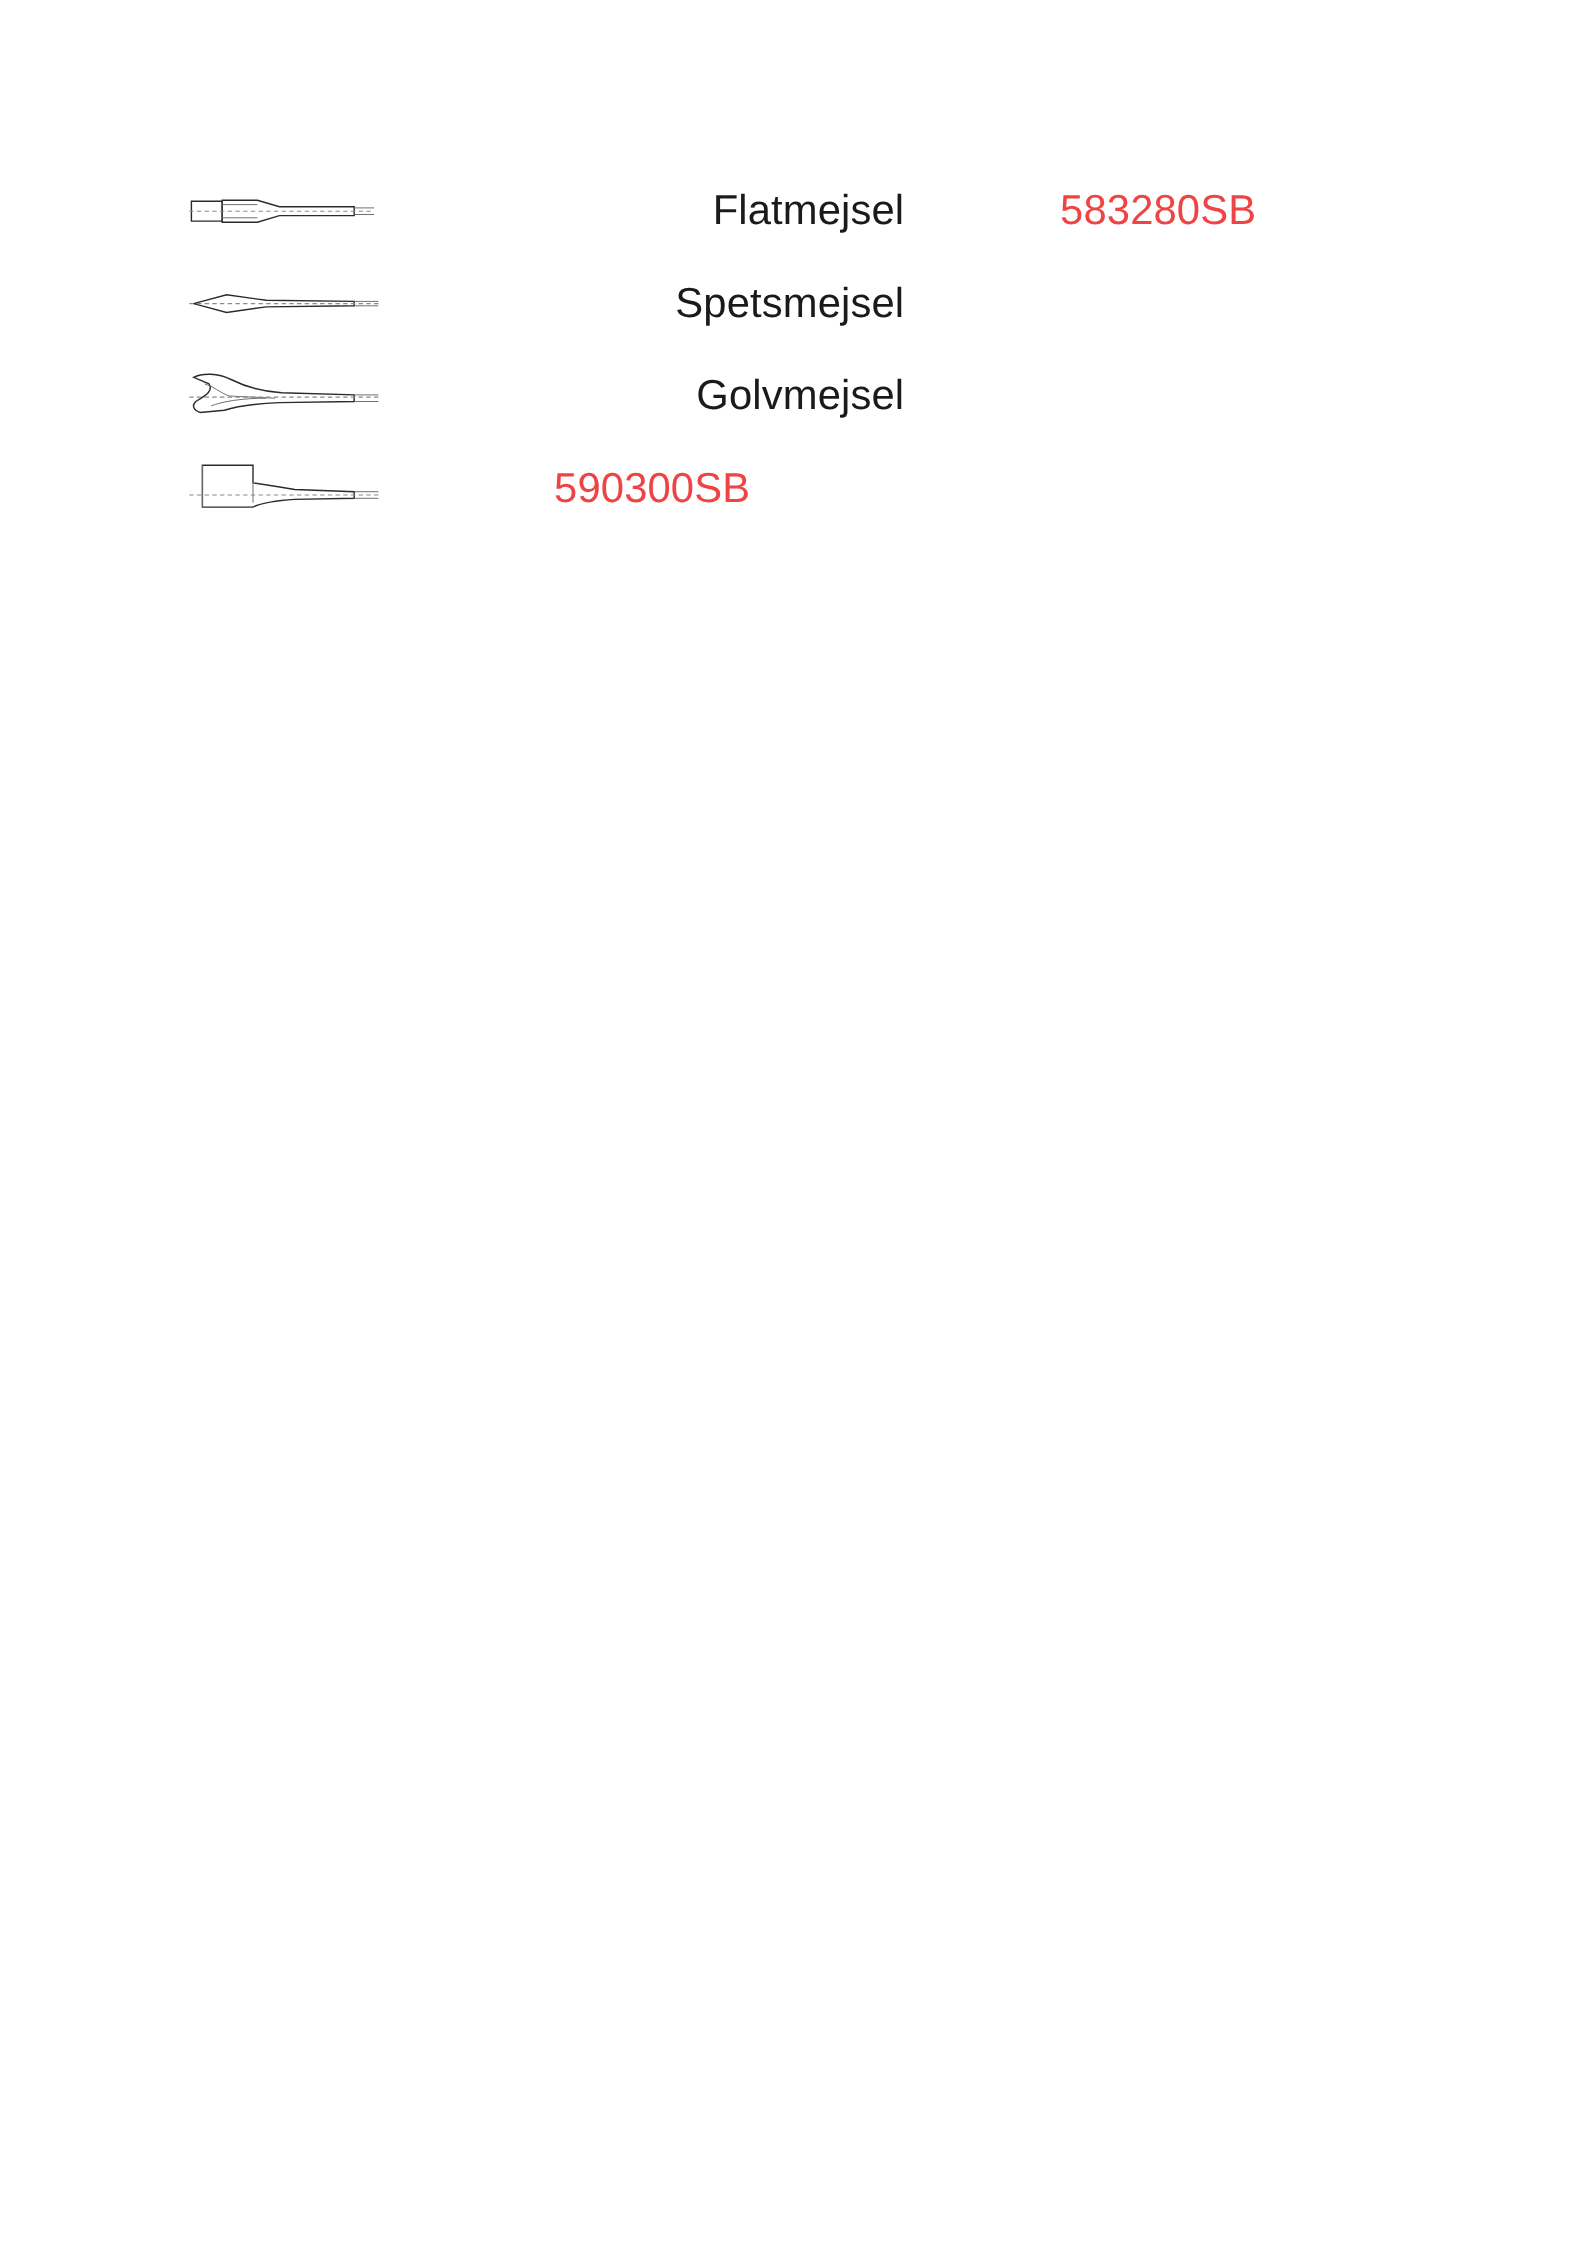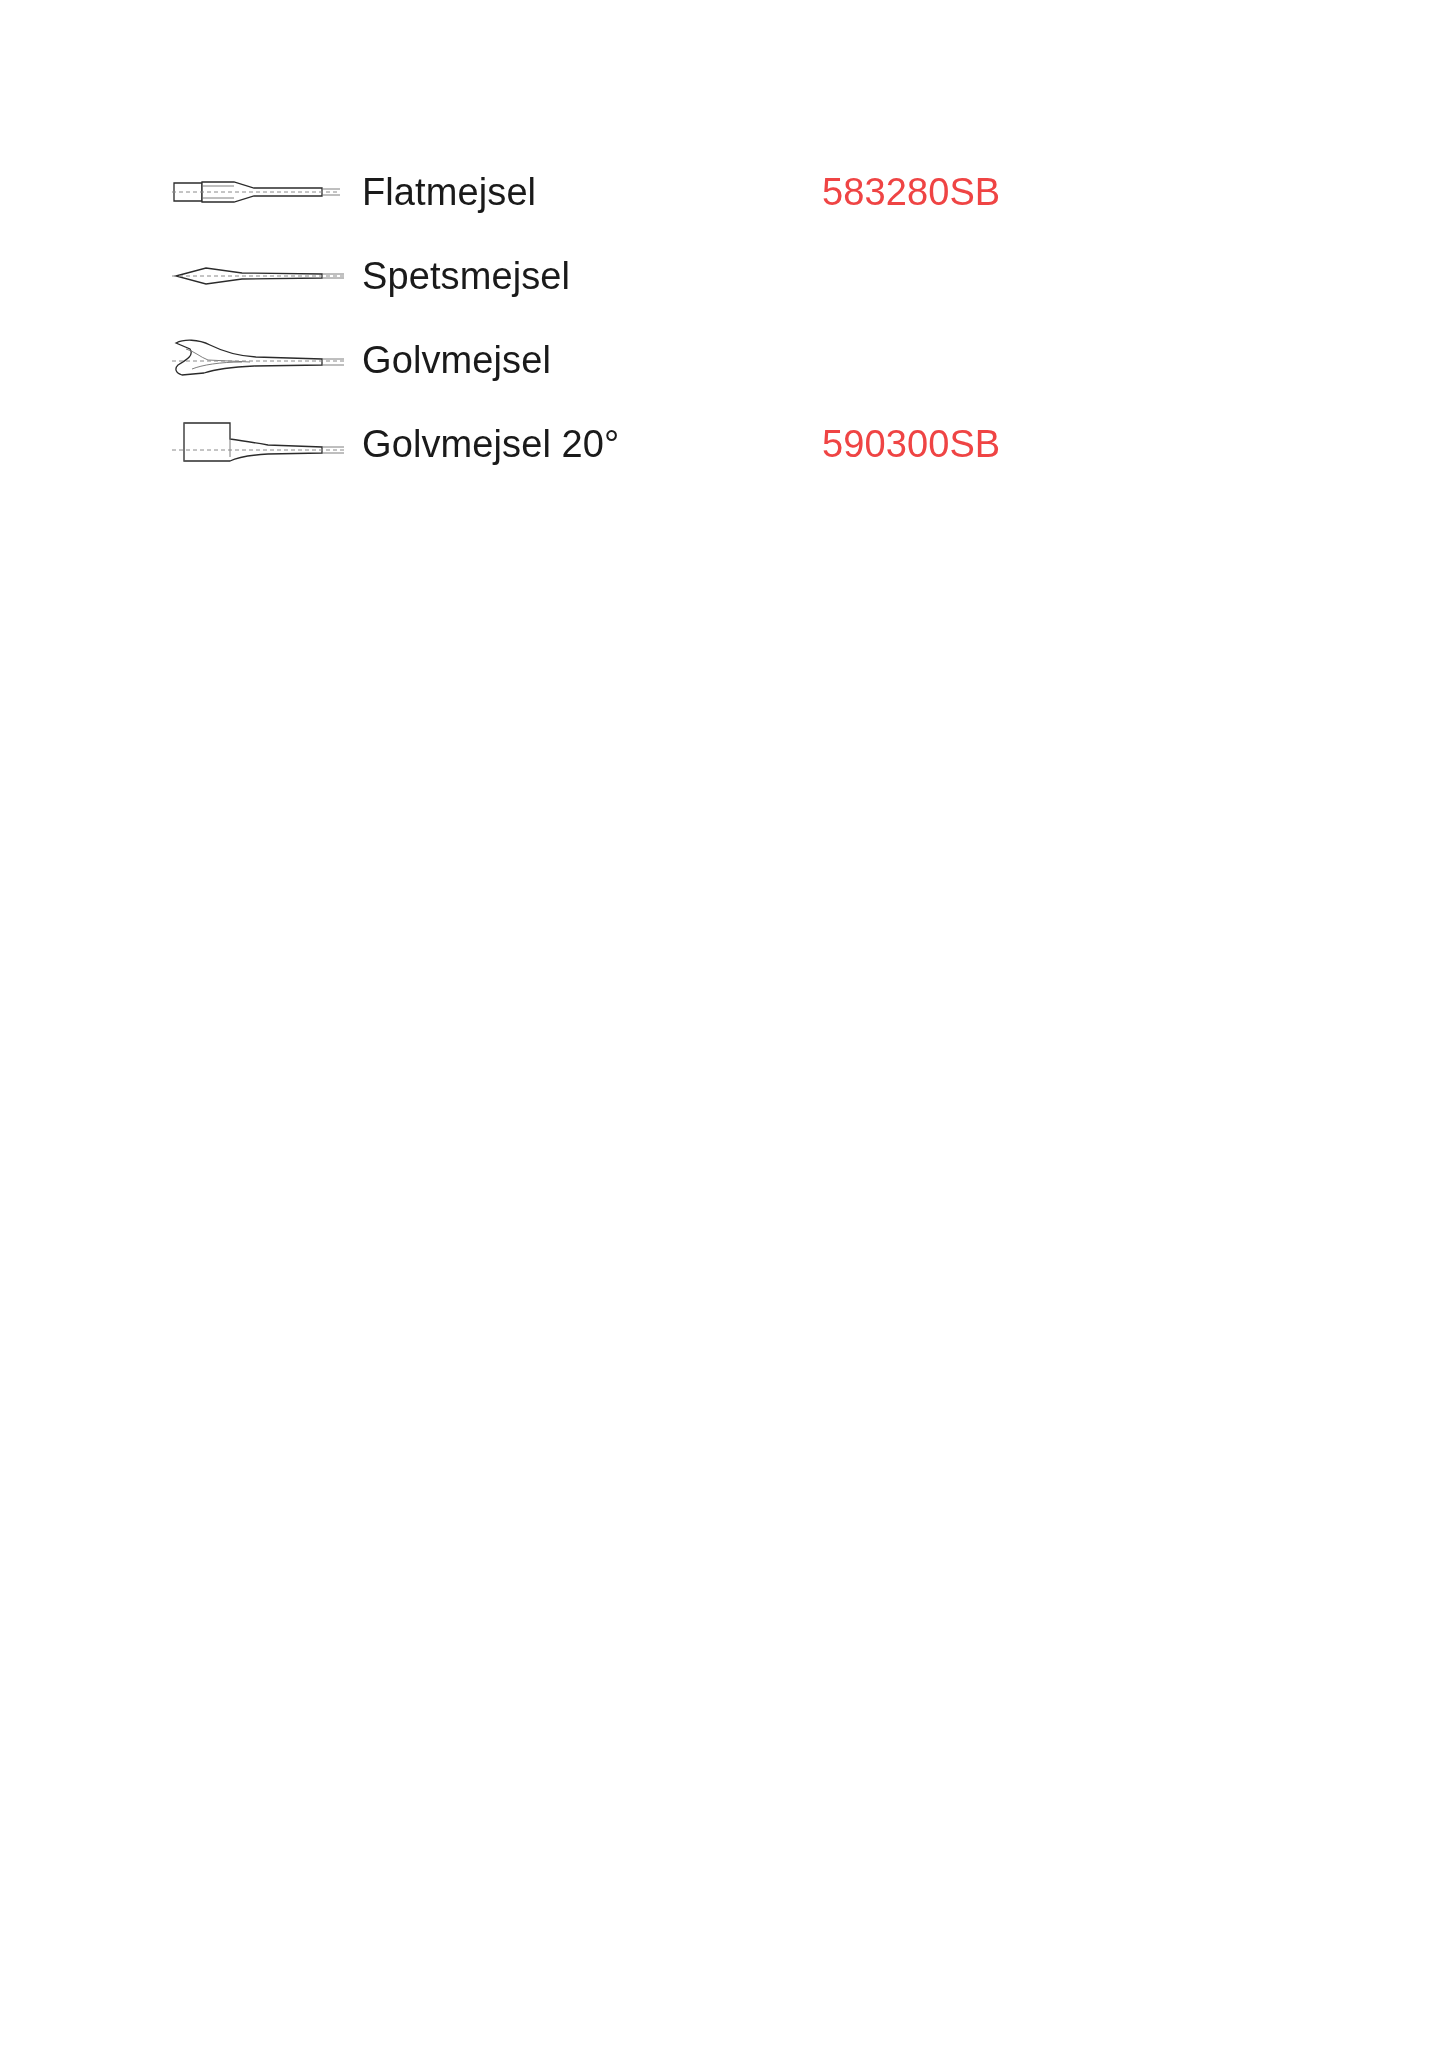--- a/index.html
+++ b/index.html
@@ -15,20 +15,21 @@
     position: relative;
     overflow: hidden;
   }
   .sheet {
     position: absolute;
     left: 0;
     top: 0;
     width: 1448px;
     height: 2048px;
     background: #ffffff;
+    text-align: right;
   }
   .product-list {
     position: absolute;
     left: 172px;
     top: 150px;
     width: 1100px;
   }
   .product-row {
     display: flex;
     align-items: center;
@@ -134,18 +135,17 @@
       <div class="fig-cell">
         <svg width="186" height="70" viewBox="0 0 186 70">
           <path class="outline" d="M12 14 L58 14 L58 30 C72 32 84 34 96 36 L150 38 L150 44 L96 45 C80 46 66 48 58 52 L12 52 Z"></path>
           <line class="thin" x1="12" y1="14" x2="12" y2="52"></line>
           <line class="thin" x1="58" y1="18" x2="58" y2="48"></line>
           <line class="dash" x1="0" y1="41" x2="172" y2="41"></line>
           <line class="thin" x1="150" y1="38" x2="172" y2="38"></line>
           <line class="thin" x1="150" y1="44" x2="172" y2="44"></line>
         </svg>
       </div>
-      <div class="name-cell">Golvmejsel 20°</div>
       <div class="code-cell">590300SB</div>
     </div>
 
   </div>
 </div>
 
 </body></html>

